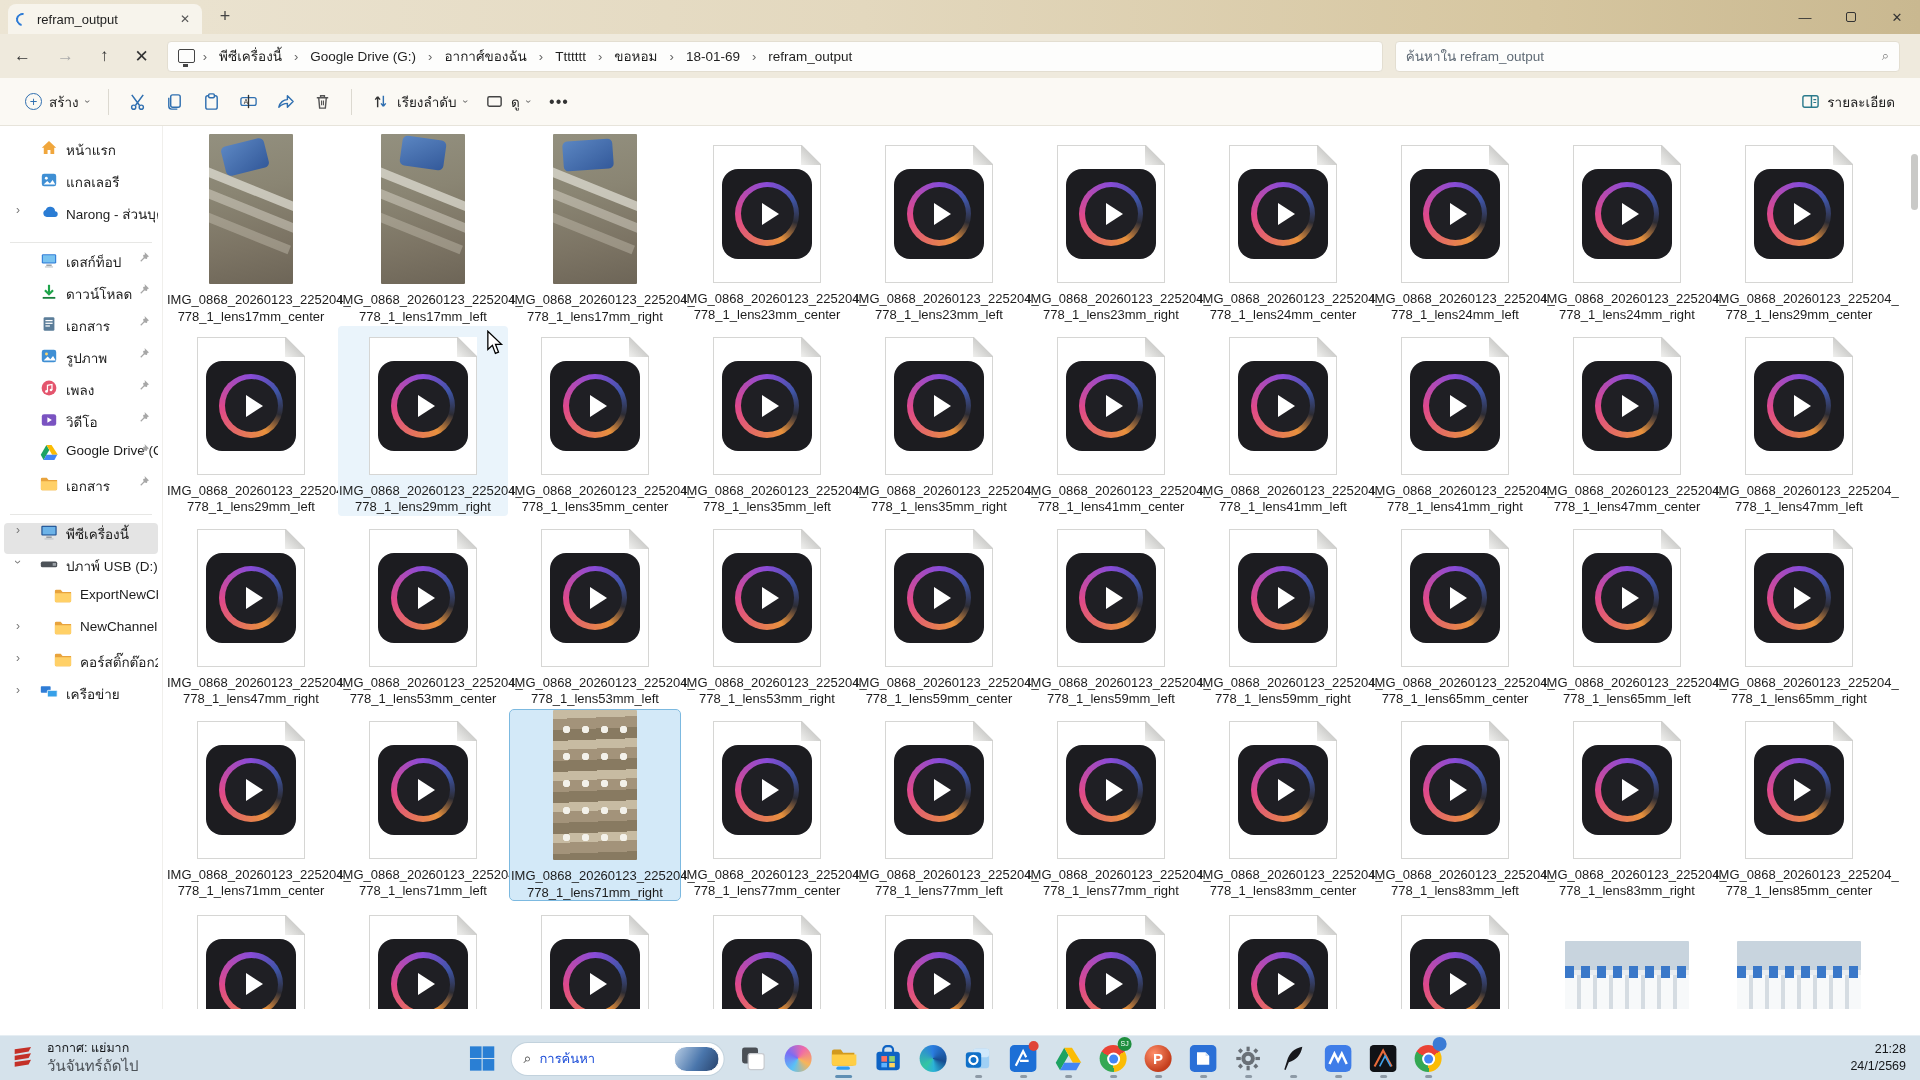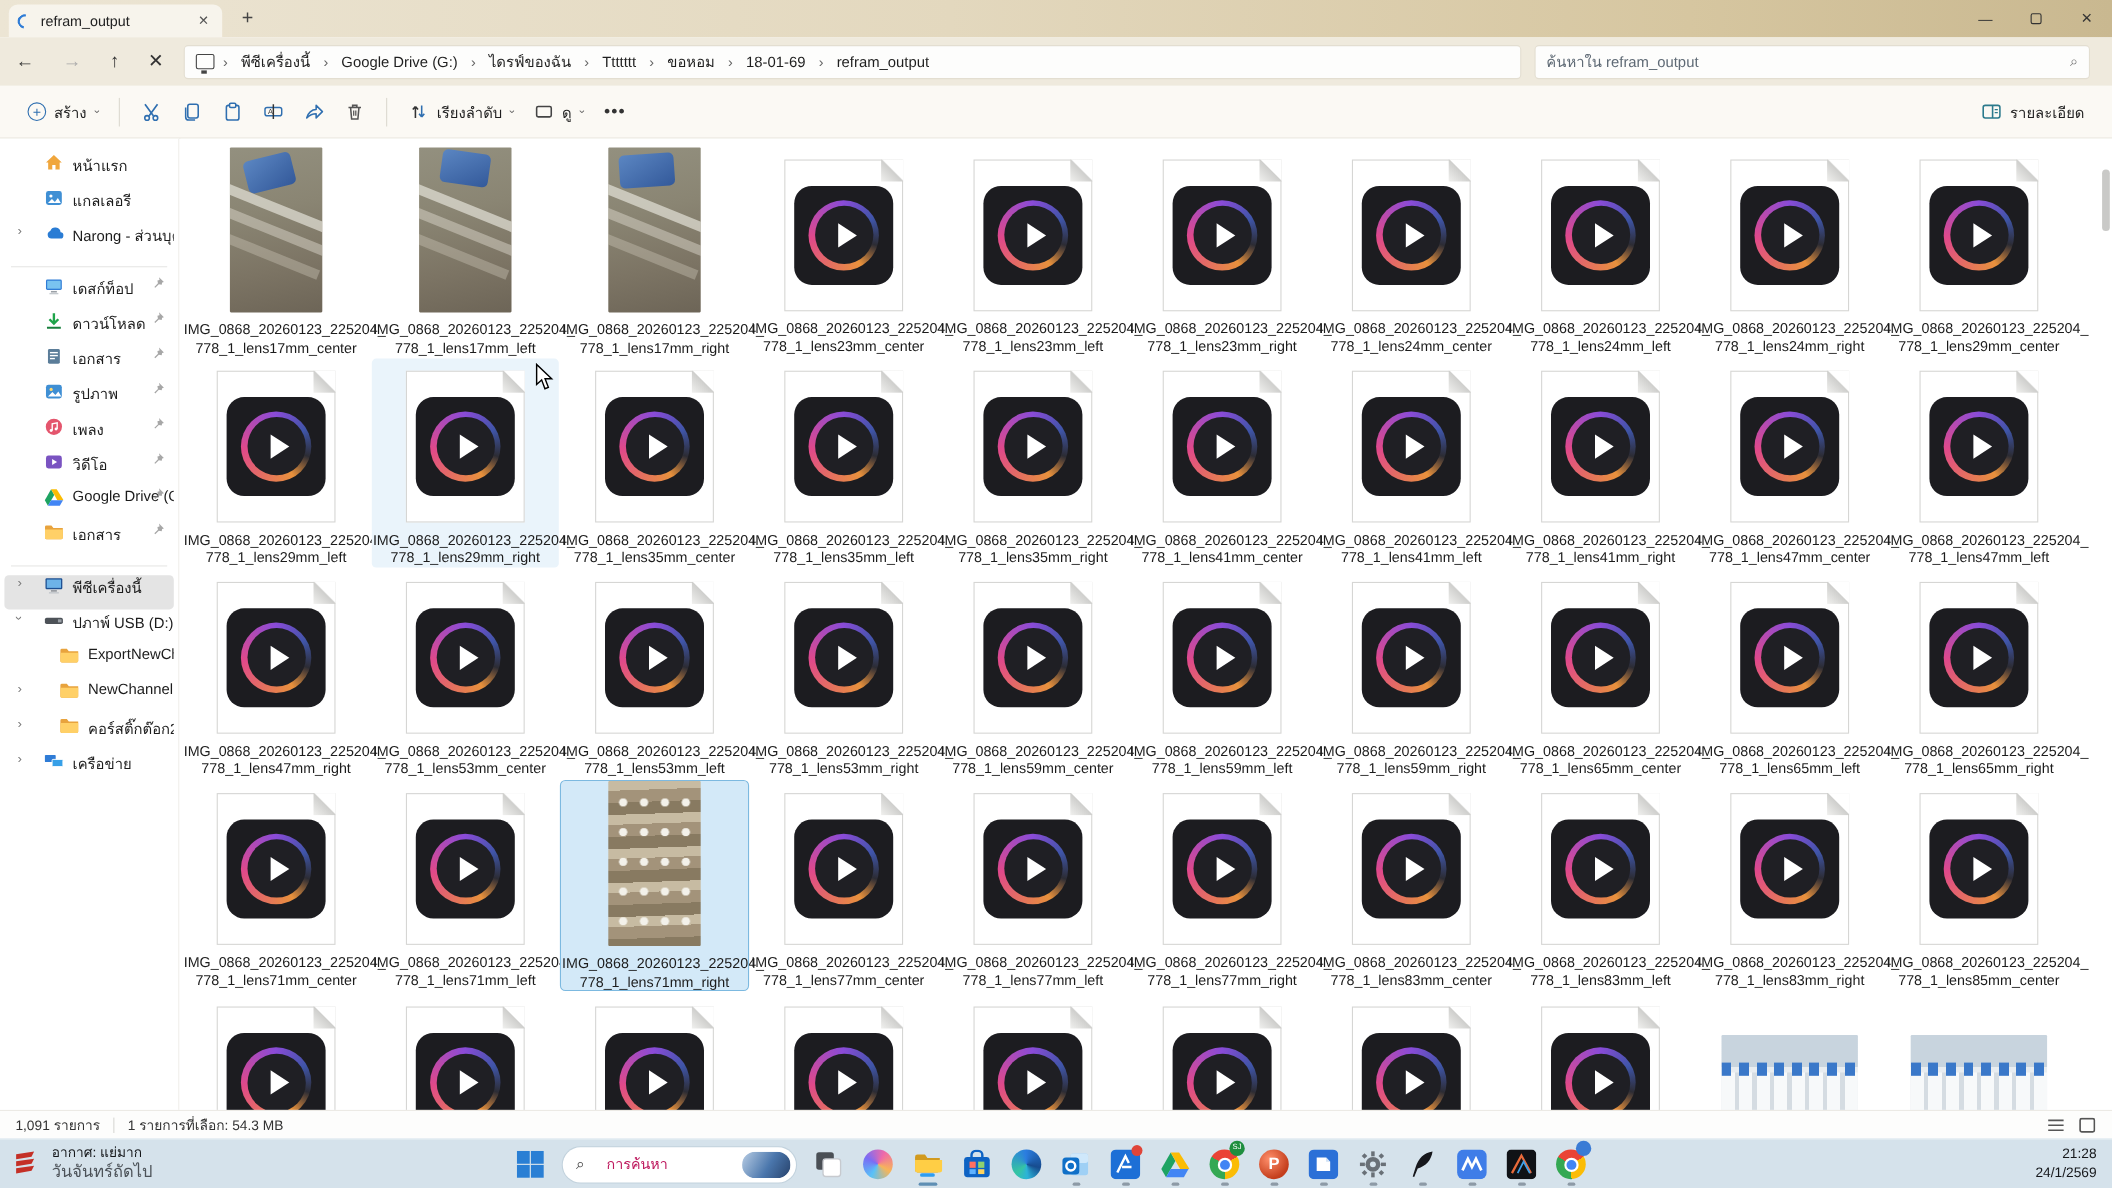--- a/index.html
+++ b/index.html
@@ -130,21 +130,21 @@
   .tb-center { position:absolute; left:50%; top:0; height:45px; transform:translateX(-50.5%);
     display:flex; align-items:center; gap:14px; }
   .appbtn { position:relative; width:31px; height:40px; display:flex; align-items:center; justify-content:center; }
   .appbtn svg, .appbtn .cicn { width:27px; height:27px; }
   .dash { position:absolute; bottom:1px; left:50%; transform:translateX(-50%); width:7px; height:3px;
     border-radius:2px; background:#8d9aa6; }
   .dash.active { width:17px; background:#5f8fb4; }
   .tsearch { height:32px; width:212px; background:#fff; border-radius:17px; display:flex; align-items:center;
     padding:0 4px 0 12px; gap:8px; box-shadow:0 0 0 1px #c2d2dd; }
   .tsearch .mag { font-size:14px; color:#444; }
-  .tsearch .tslabel { font-size:13px; color:#be185d; flex:1;margin-left:12px; }
+  .tsearch .tslabel { font-size:13px; color:#1d4ed8; flex:1; }
   .cameo { width:46px; height:26px; border-radius:13px; background:linear-gradient(120deg,#b8cde4,#4a76ac 55%,#27426b);
     border:1px solid #fff; }
   .circ { border-radius:50%; }
   .copilot-ic { background:conic-gradient(from 210deg,#59c2f7,#7a6cf5,#ef6aa8,#f7b559,#59c2f7); }
   .edge-ic { background:conic-gradient(from 230deg,#35c5a2,#2b7de0 35%,#174c8f 65%,#2bb3d8 85%,#35c5a2); }
   .ppt-ic { background:radial-gradient(circle at 35% 32%,#ff8f6b,#c43e1c 70%); display:flex; align-items:center;
     justify-content:center; color:#fff; font-weight:bold; font-size:15px; }
   .chrome { position:relative; width:27px; height:27px; border-radius:50%;
     background:conic-gradient(from -60deg,#ea4335 0 33%,#fbbc05 33% 66%,#34a853 66% 100%); }
   .chrome::before { content:''; position:absolute; left:50%; top:50%; transform:translate(-50%,-50%);
@@ -189,21 +189,21 @@
       <span class="navbtn">↑</span>
       <span class="navbtn">✕</span>
     </div>
     <div class="crumbfield">
       <span class="pcicon"></span>
     <span class="crumb-chev">›</span>
         <span class="crumb">พีซีเครื่องนี้</span>
         <span class="crumb-chev">›</span>
         <span class="crumb">Google Drive (G:)</span>
         <span class="crumb-chev">›</span>
-        <span class="crumb">ไดรฟ์ของฉัน</span>
+        <span class="crumb">อากาศ์ของฉัน</span>
         <span class="crumb-chev">›</span>
         <span class="crumb">Ttttttt</span>
         <span class="crumb-chev">›</span>
         <span class="crumb">ขอหอม</span>
         <span class="crumb-chev">›</span>
         <span class="crumb">18-01-69</span>
         <span class="crumb-chev">›</span>
         <span class="crumb">refram_output</span>
       </div>
     <div class="searchfield">
@@ -1273,37 +1273,20 @@
         </div>
         <div class="cell">
           <div class="thumbwrap">
             <div class="photo ph-land bottles"></div>
           </div>
         </div>
       </div>
     <div class="scrollthumb"></div>
   </div>
 
-  <div class="statusbar">
-    <span>1,091 รายการ</span>
-    <span class="st-sep"></span>
-    <span>1 รายการที่เลือก: 54.3 MB</span>
-    <span class="st-right">
-      <span class="vicon">
-          <svg width="16" height="14" viewBox="0 0 16 14">
-            <path d="M1 2.5h14M1 7h14M1 11.5h14" stroke="#555" stroke-width="1.5"></path>
-          </svg>
-        </span>
-      <span class="vicon">
-          <svg width="15" height="14" viewBox="0 0 15 14">
-            <rect x="1" y="1" width="13" height="12" rx="1.5" fill="none" stroke="#555" stroke-width="1.5"></rect>
-          </svg>
-        </span>
-    </span>
-  </div>
 
   <div class="taskbar">
     <div class="weather">
       <svg viewBox="0 0 24 24">
           <g fill="#c43027">
             <path d="M4 4.5 18 2.5l-2 4L4 8.5z"></path>
             <path d="M4 10 18 8l-2 4-12 2z"></path>
             <path d="M4 15.5 18 13.5l-2 4-12 2z"></path>
           </g>
         </svg>

